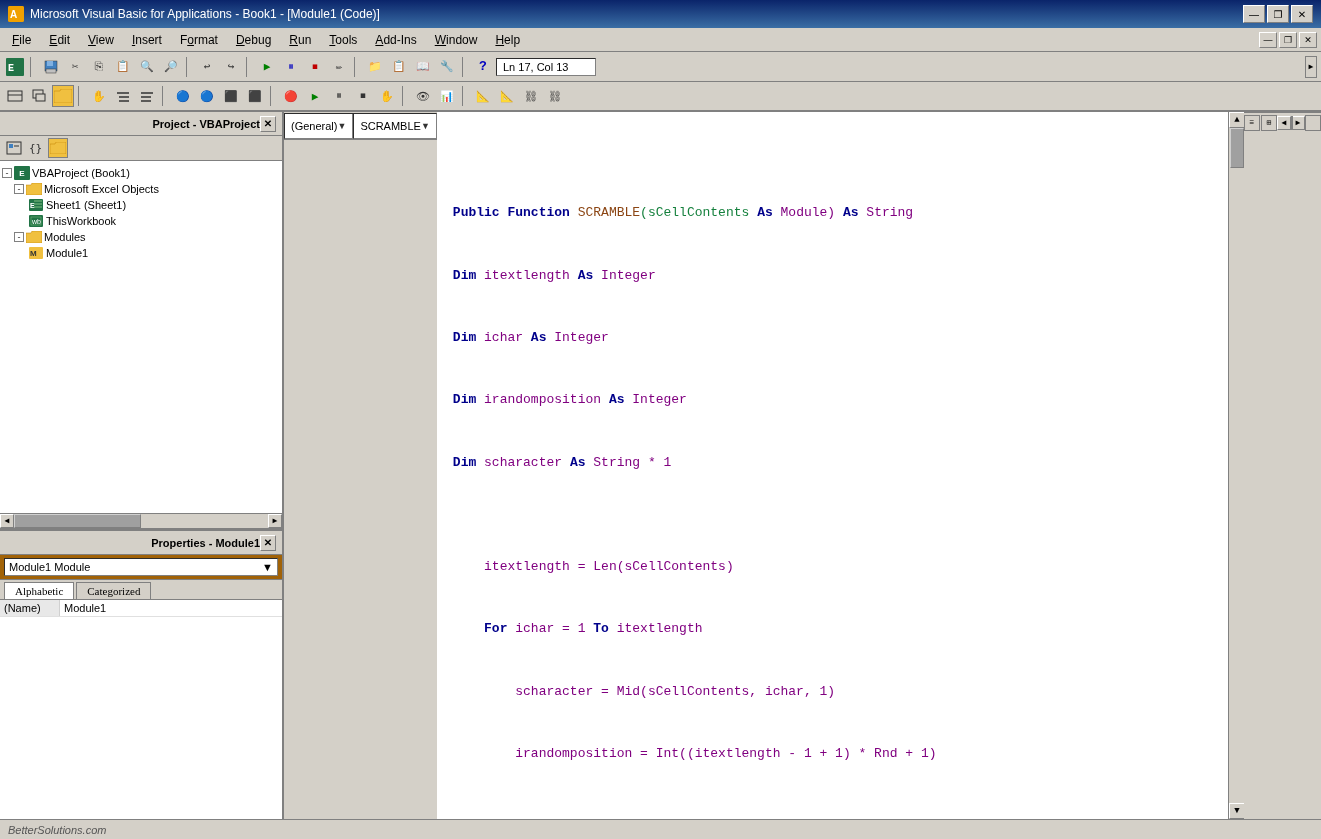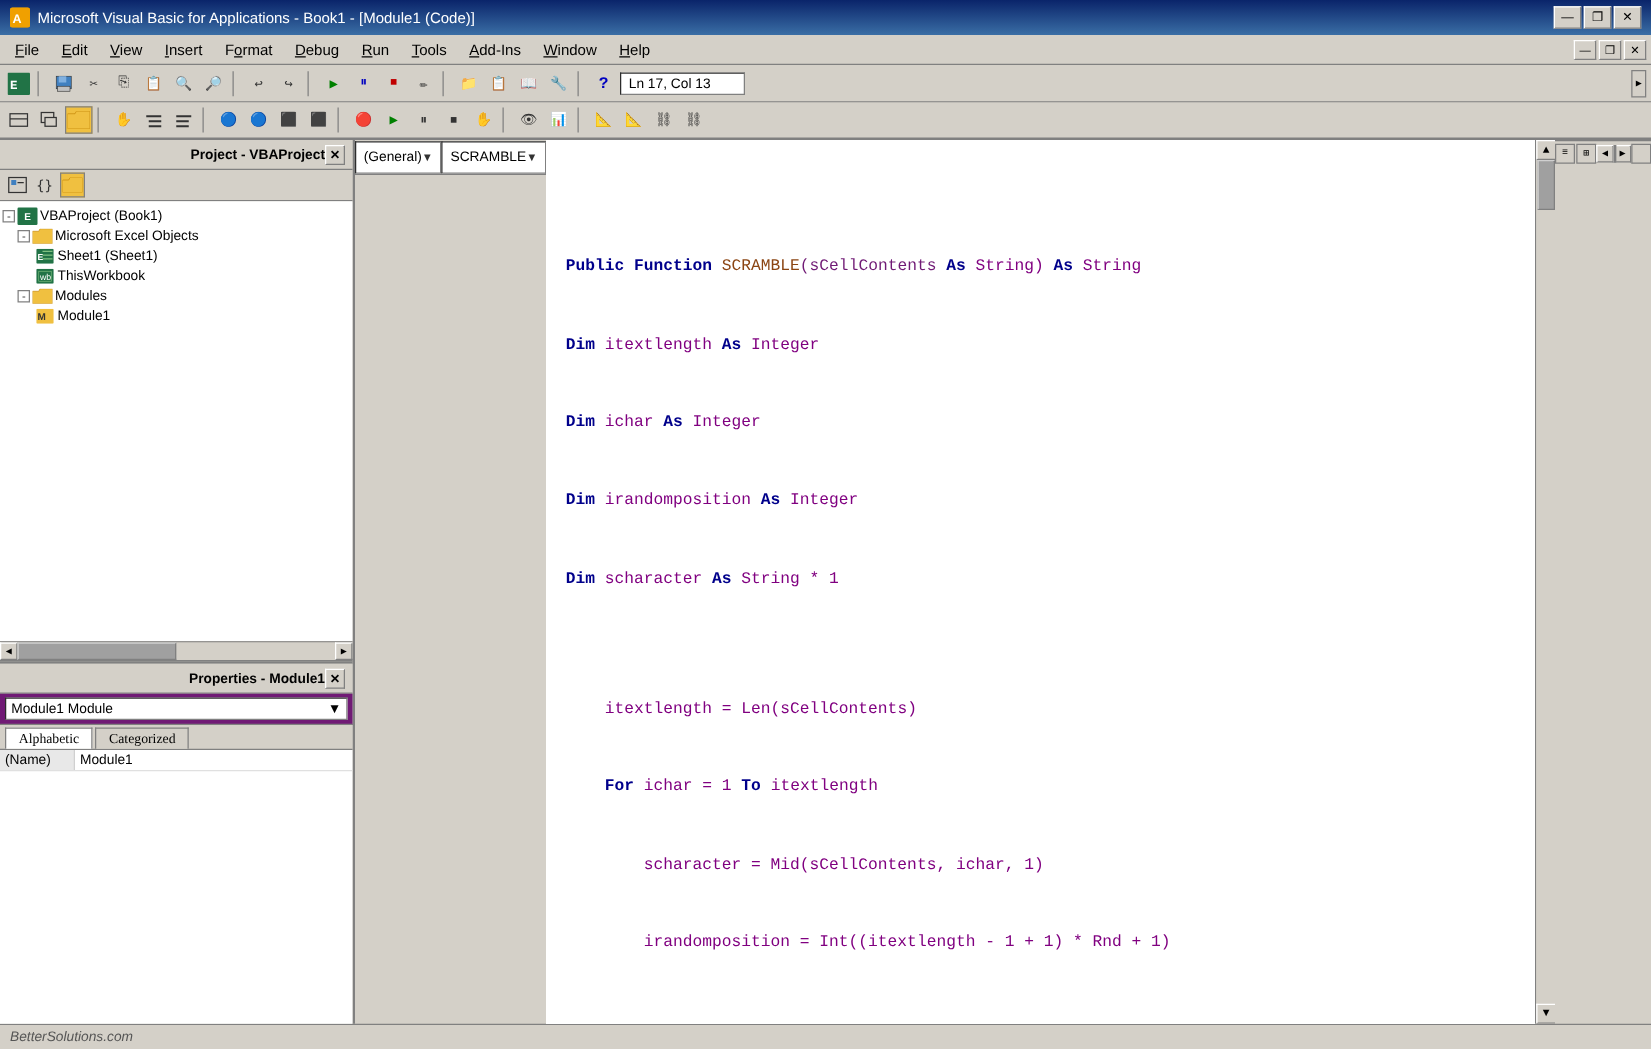--- a/index.html
+++ b/index.html
@@ -389,21 +389,21 @@
         <div class="scroll-arrow">▶</div>
       </div>
     </div>
 
     <div class="props-panel">
       <div class="panel-header">
         <span>Properties - Module1</span>
         <div class="panel-close">✕</div>
       </div>
 
-      <div style="padding:3px 4px; background:#701a75; border-bottom:1px solid #808080;">
+      <div style="padding:3px 4px; background:#a16207; border-bottom:1px solid #808080;">
         <div class="props-module-select">
           <span>Module1 Module</span>
           <span>▼</span>
         </div>
       </div>
 
       <div class="props-tabs">
         <div class="props-tab active">Alphabetic</div>
         <div class="props-tab">Categorized</div>
       </div>
@@ -430,21 +430,21 @@
         <span class="code-dropdown-arrow">▼</span>
       </div>
     </div>
 
     <div class="code-area-wrap">
       <div class="code-area">
         <div class="code-content">
 
 <span class="code-line"></span>
 
-<span class="code-line"><span style="color:#00008b;font-weight:bold;">Public Function </span><span style="color:#8b4513;">SCRAMBLE</span><span style="color:#701a75;">(sCellContents </span><span style="color:#00008b;font-weight:bold;">As</span><span style="color:#800080;"> String) </span><span style="color:#00008b;font-weight:bold;">As</span><span style="color:#800080;"> String</span></span>
+<span class="code-line"><span style="color:#00008b;font-weight:bold;">Public Function </span><span style="color:#8b4513;">SCRAMBLE</span><span style="color:#15803d;">(sCellContents </span><span style="color:#00008b;font-weight:bold;">As</span><span style="color:#800080;"> Module) </span><span style="color:#00008b;font-weight:bold;">As</span><span style="color:#800080;"> String</span></span>
 
 <span class="code-line"><span style="color:#800080;"><span style="color:#00008b;font-weight:bold;">Dim</span> itextlength <span style="color:#00008b;font-weight:bold;">As</span> Integer</span></span>
 
 <span class="code-line"><span style="color:#800080;"><span style="color:#00008b;font-weight:bold;">Dim</span> ichar <span style="color:#00008b;font-weight:bold;">As</span> Integer</span></span>
 
 <span class="code-line"><span style="color:#800080;"><span style="color:#00008b;font-weight:bold;">Dim</span> irandomposition <span style="color:#00008b;font-weight:bold;">As</span> Integer</span></span>
 
 <span class="code-line"><span style="color:#800080;"><span style="color:#00008b;font-weight:bold;">Dim</span> scharacter <span style="color:#00008b;font-weight:bold;">As</span> String * 1</span></span>
 
 <span class="code-line"></span>

